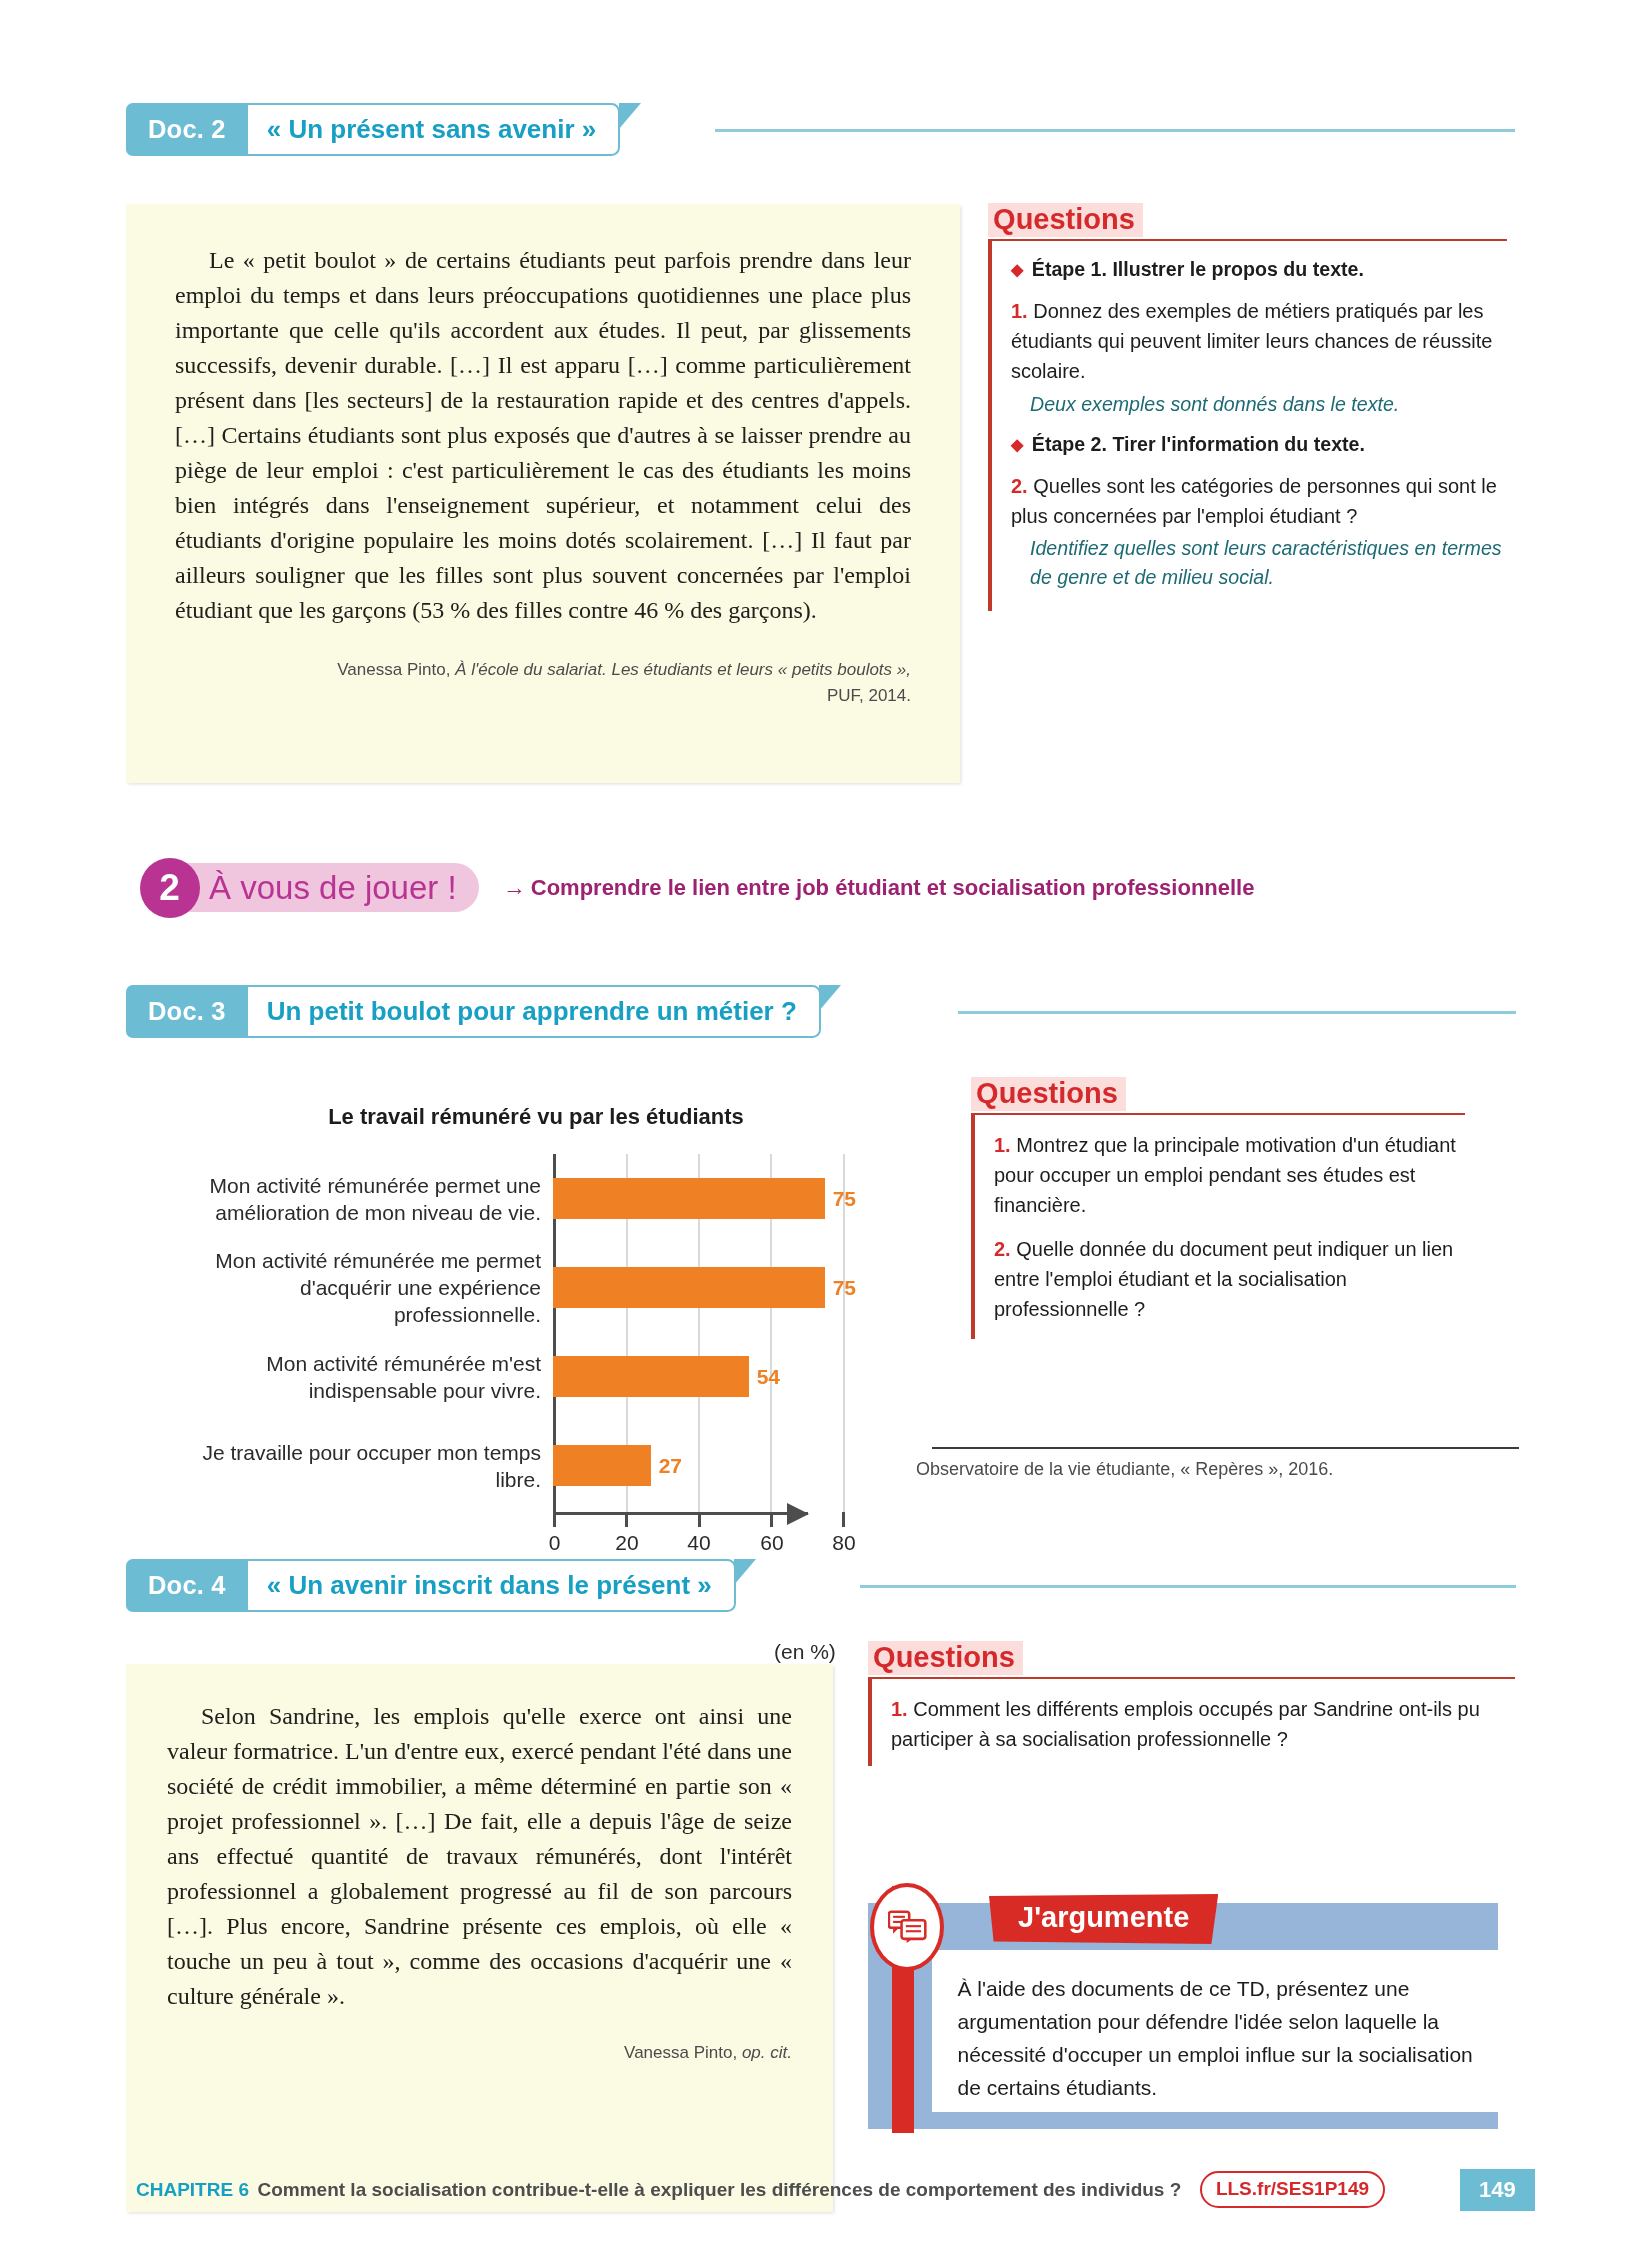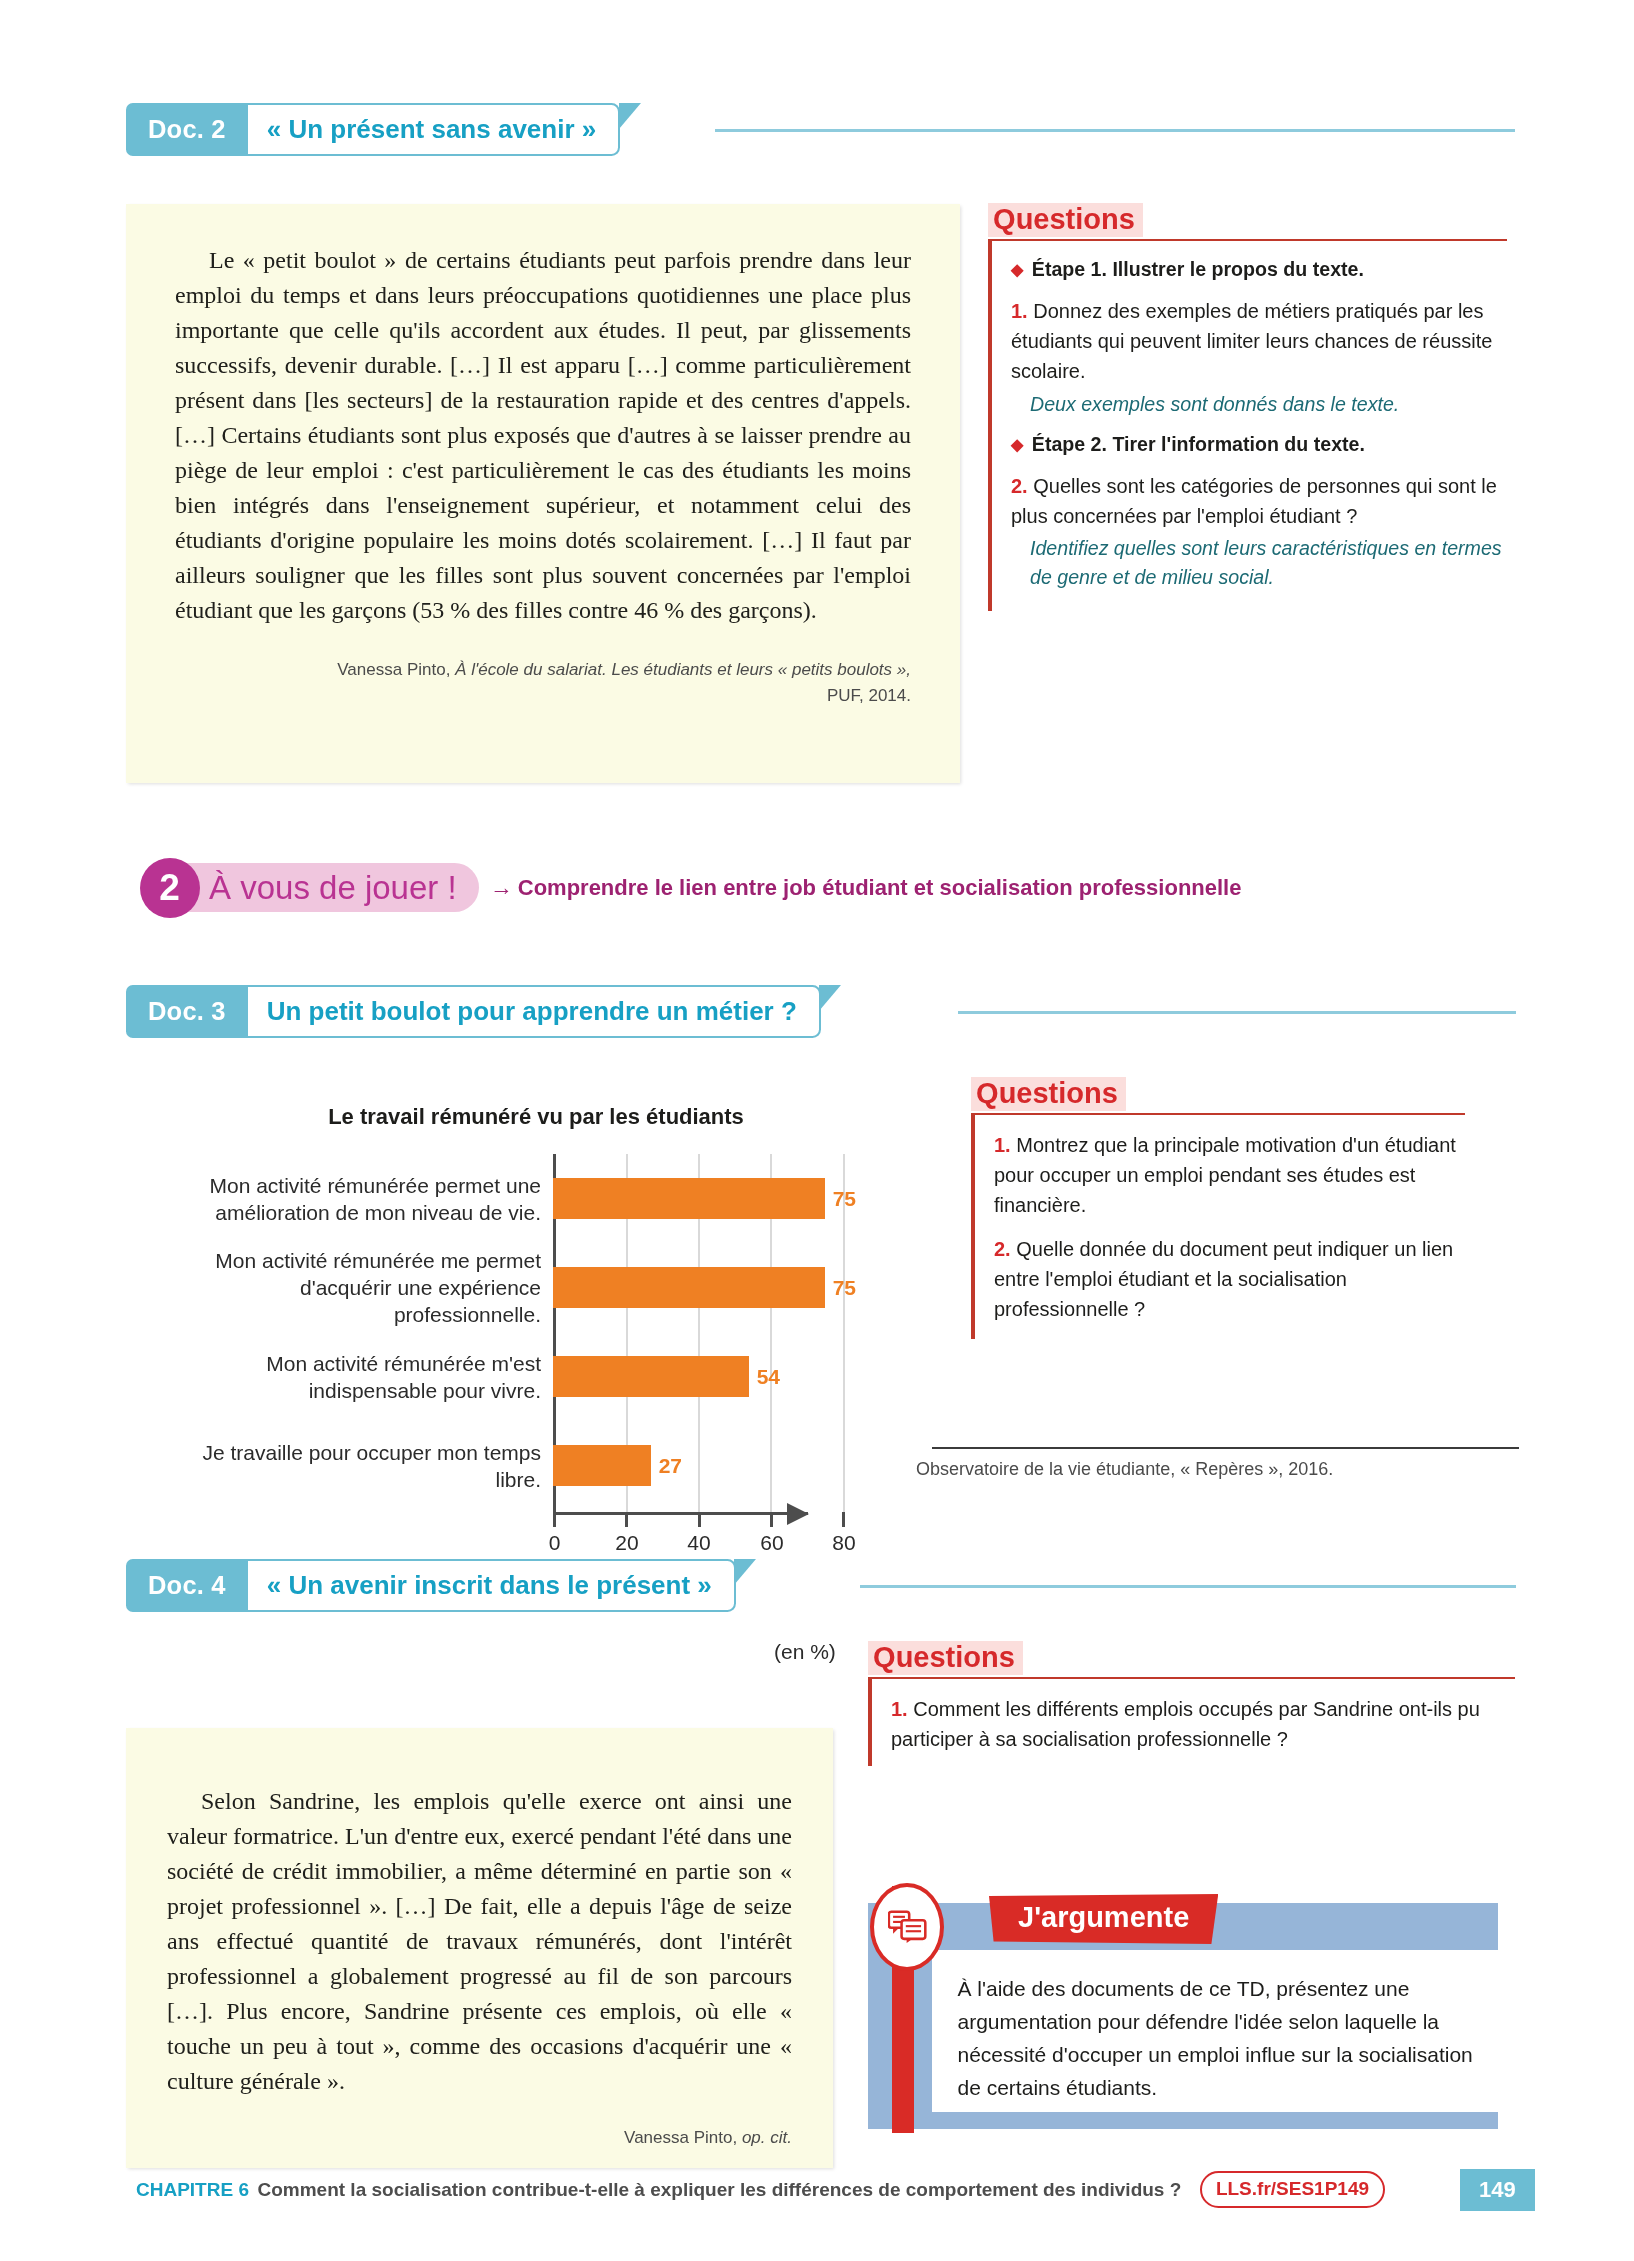--- a/index.html
+++ b/index.html
@@ -165,21 +165,21 @@
     font-size: 33px;
     font-weight: normal;
     color: #b93392;
     white-space: nowrap;
     text-align: center;
   }
   .sec-sub {
     font-size: 22px;
     font-weight: bold;
     color: #9d2271;
-    margin-left: 11px;
+    margin-left: 24px;
     white-space: nowrap;
     text-align: right;
   }
   .sec-arrow { color: #9d2271; font-size: 23px; margin-right: 5.1px; }
 
   
   .chart-wrap { position: absolute; }
   .chart-title {
     font-size: 22px;
     font-weight: bold;
@@ -487,21 +487,21 @@
   </div>
 </div>
 
 <div class="doc-rule" style="left:860px; top:1585px; width:656px;"></div>
 <div class="doc-banner" style="left:126px; top:1559px;">
   <div class="doc-num">Doc. 4</div>
   <div class="doc-title">« Un avenir inscrit dans le présent »</div>
   <div class="doc-flag"></div>
 </div>
 
-<div class="textbox" style="left:126px; top:1728px; width:707px; height:440px; padding:56px 41px 22px 41px;">
+<div class="textbox" style="left:126px; top:1664px; width:707px; height:548px; padding:35px 41px 22px 41px;">
   <div class="body">Selon Sandrine, les emplois qu'elle exerce ont ainsi une valeur formatrice. L'un d'entre eux, exercé pendant l'été dans une société de crédit immobilier, a même déterminé en partie son « projet professionnel ». […] De fait, elle a depuis l'âge de seize ans effectué quantité de travaux rémunérés, dont l'intérêt professionnel a globalement progressé au fil de son parcours […]. Plus encore, Sandrine présente ces emplois, où elle « touche un peu à tout », comme des occasions d'acquérir une « culture générale ».</div>
   <div class="source" style="margin-top:25.5px;">
     <span class="plain">Vanessa Pinto, </span><span>op. cit.</span>
   </div>
 </div>
 
 <div class="q-panel" style="left:868px; top:1641px; width:647px;">
   <div class="q-title">Questions</div>
   <div class="q-body" style="padding-bottom:8.5px;">
     <div class="q-item">

